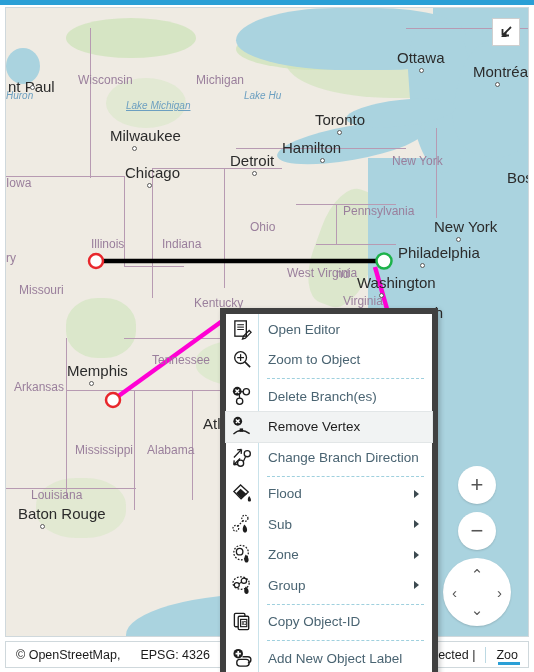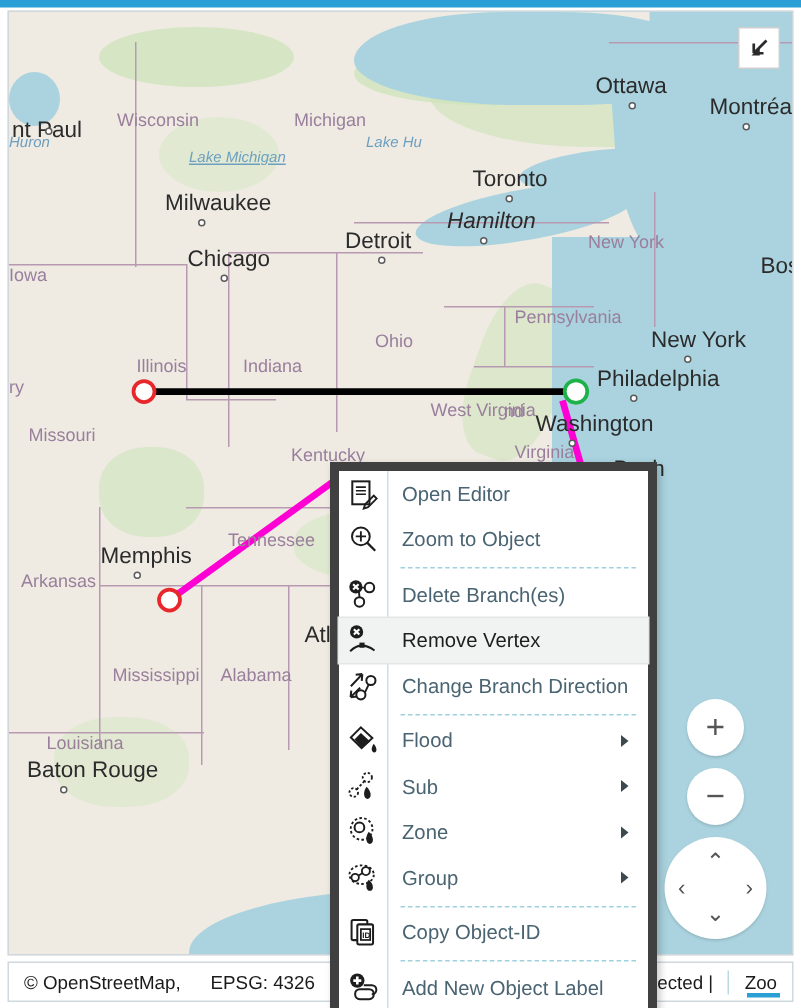--- a/index.html
+++ b/index.html
@@ -204,21 +204,21 @@
           <div class="lbl city" style="left: 2px; top: 70px;">nt Paul</div>
           <div class="dot" style="left: 24px; top: 77px;"></div>
           <div class="lbl city" style="left: 104px; top: 119px;">Milwaukee</div>
           <div class="dot" style="left: 126px; top: 138px;"></div>
           <div class="lbl city" style="left: 119px; top: 156px;">Chicago</div>
           <div class="dot" style="left: 141px; top: 175px;"></div>
           <div class="lbl city" style="left: 224px; top: 144px;">Detroit</div>
           <div class="dot" style="left: 246px; top: 163px;"></div>
           <div class="lbl city" style="left: 309px; top: 103px;">Toronto</div>
           <div class="dot" style="left: 331px; top: 122px;"></div>
-          <div class="lbl city" style="left: 292px; top: 131px; font-style: italic;">Hamilton</div>
+          <div class="lbl city" style="left: 276px; top: 131px;">Hamilton</div>
           <div class="dot" style="left: 314px; top: 150px;"></div>
           <div class="lbl city" style="left: 391px; top: 41px;">Ottawa</div>
           <div class="dot" style="left: 413px; top: 60px;"></div>
           <div class="lbl city" style="left: 467px; top: 55px;">Montréal</div>
           <div class="dot" style="left: 489px; top: 74px;"></div>
           <div class="lbl city" style="left: 501px; top: 161px;">Bosto</div>
           <div class="lbl city" style="left: 428px; top: 210px;">New York</div>
           <div class="dot" style="left: 450px; top: 229px;"></div>
           <div class="lbl city" style="left: 392px; top: 236px;">Philadelphia</div>
           <div class="dot" style="left: 414px; top: 255px;"></div>

